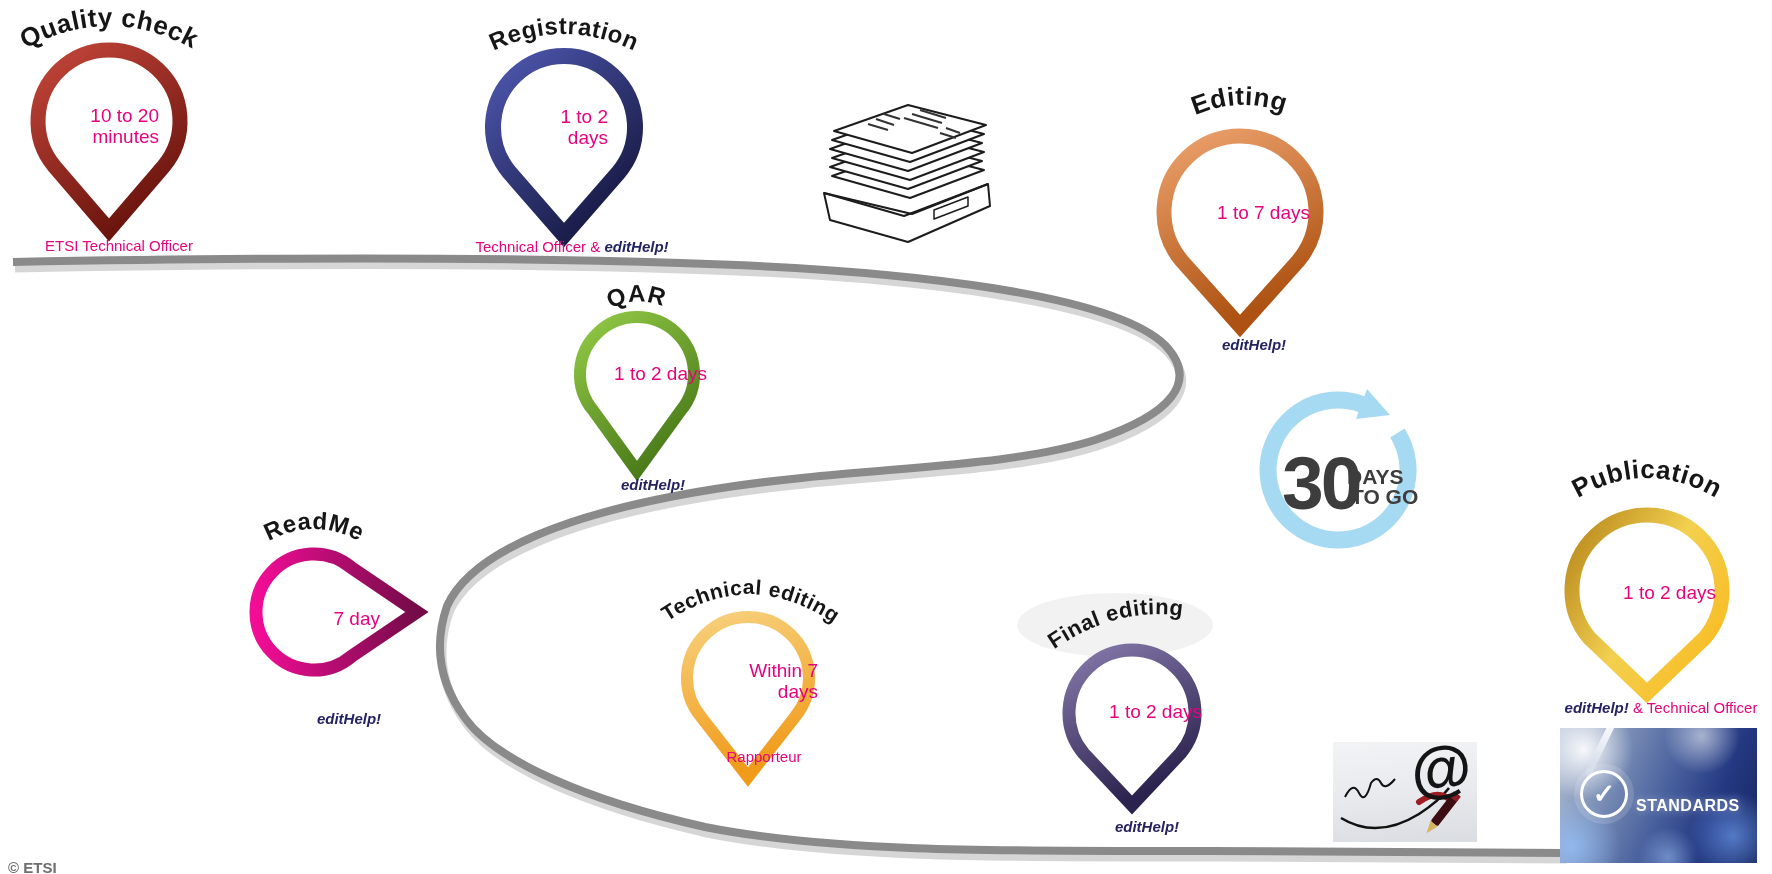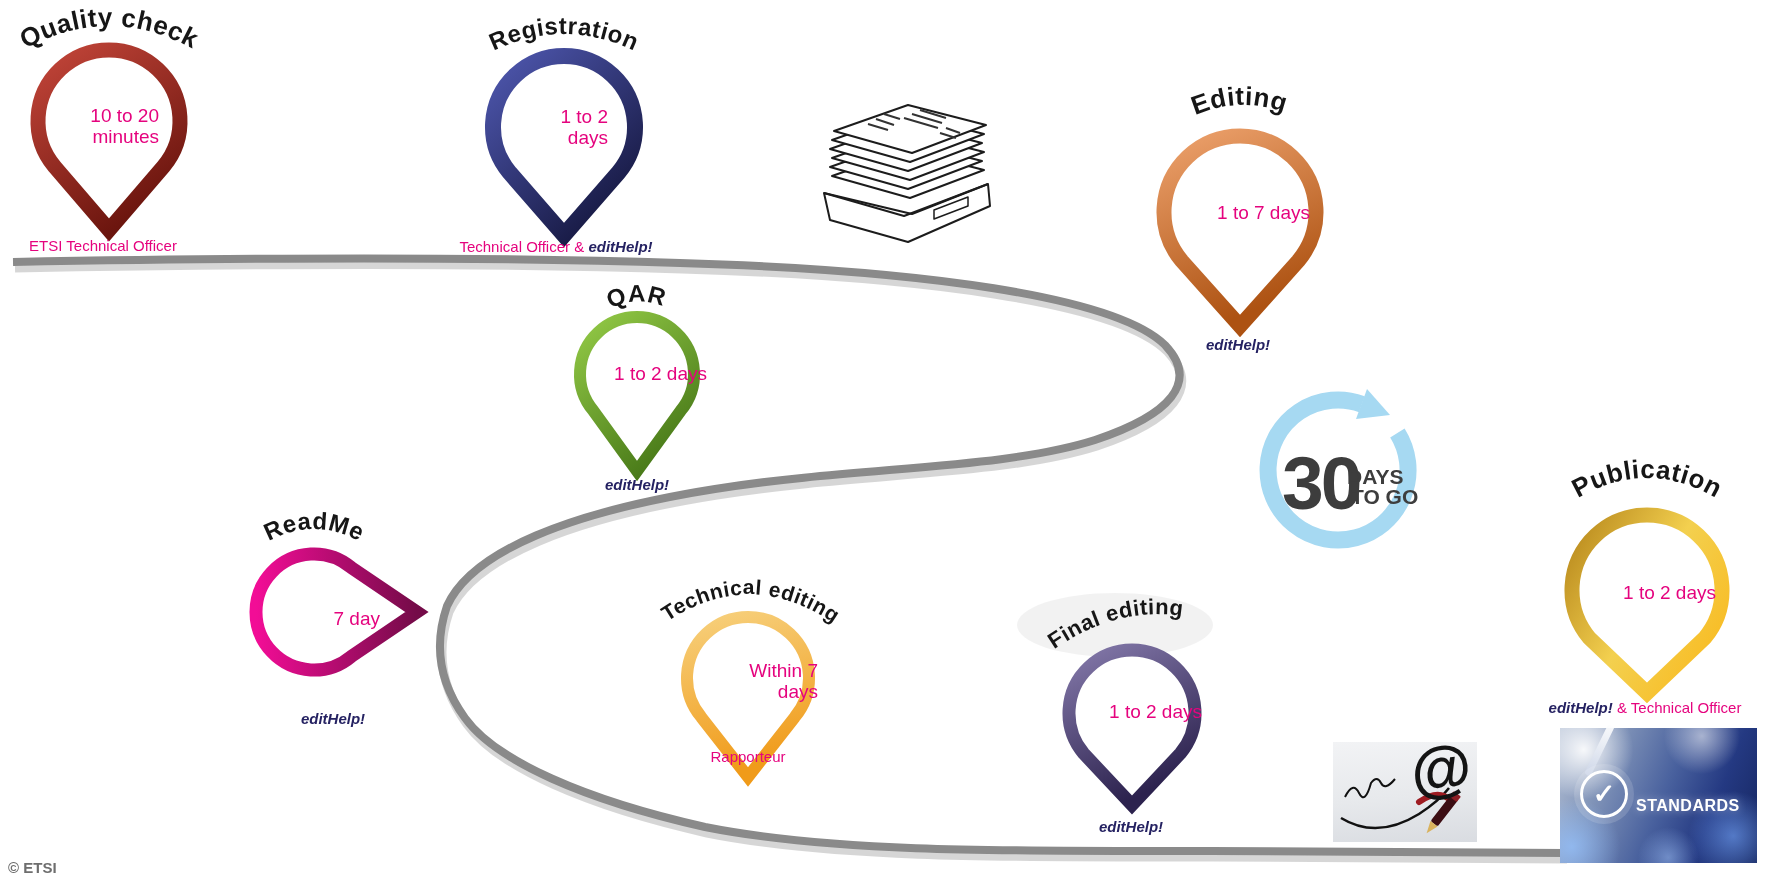--- a/index.html
+++ b/index.html
@@ -4,21 +4,21 @@
 <style>
   html,body{margin:0;padding:0;background:#fff;}
   .canvas{position:relative;width:1772px;height:874px;background:#fff;overflow:hidden;
           font-family:"Liberation Sans",sans-serif;}
   .overlay{position:absolute;left:0;top:0;}
   .pin-shape{fill:none;stroke-linejoin:miter;stroke-miterlimit:8;}
   .pin-title{font-family:"Liberation Sans",sans-serif;font-weight:700;fill:#161616;letter-spacing:0.5px;}
   .duration{position:absolute;transform:translateX(-50%);text-align:right;
             color:var(--pink,#e5037e);font-size:19px;line-height:1.12;}
   .owner{position:absolute;transform:translateX(-50%);text-align:center;white-space:nowrap;
-         font-size:15px;color:var(--pink,#e5037e);}
+         font-size:15px;color:var(--pink,#e5037e);margin-left:16px;}
   .pink{color:var(--pink,#e5037e);}
   .edithelp{color:var(--navy,#252262);font-weight:700;font-style:italic;font-size:15px;}
   .d30-num{position:absolute;left:1282px;top:446px;font-size:75px;font-weight:700;
            letter-spacing:-3px;color:var(--days30_text,#3d3d3d);line-height:1;text-align:center;}
   .d30-unit{position:absolute;left:1347px;top:467px;display:flex;flex-direction:column;
             font-size:21px;font-weight:700;line-height:0.95;color:var(--days30_text,#3d3d3d);}
   .d30-l2{padding-left:4px;}
   .papers{position:absolute;left:816px;top:98px;}
   .at-pen{position:absolute;left:1333px;top:742px;width:144px;height:100px;
           background:linear-gradient(175deg,#f2f3f5 0%,#e7e9ec 55%,#d9dce1 100%);}

